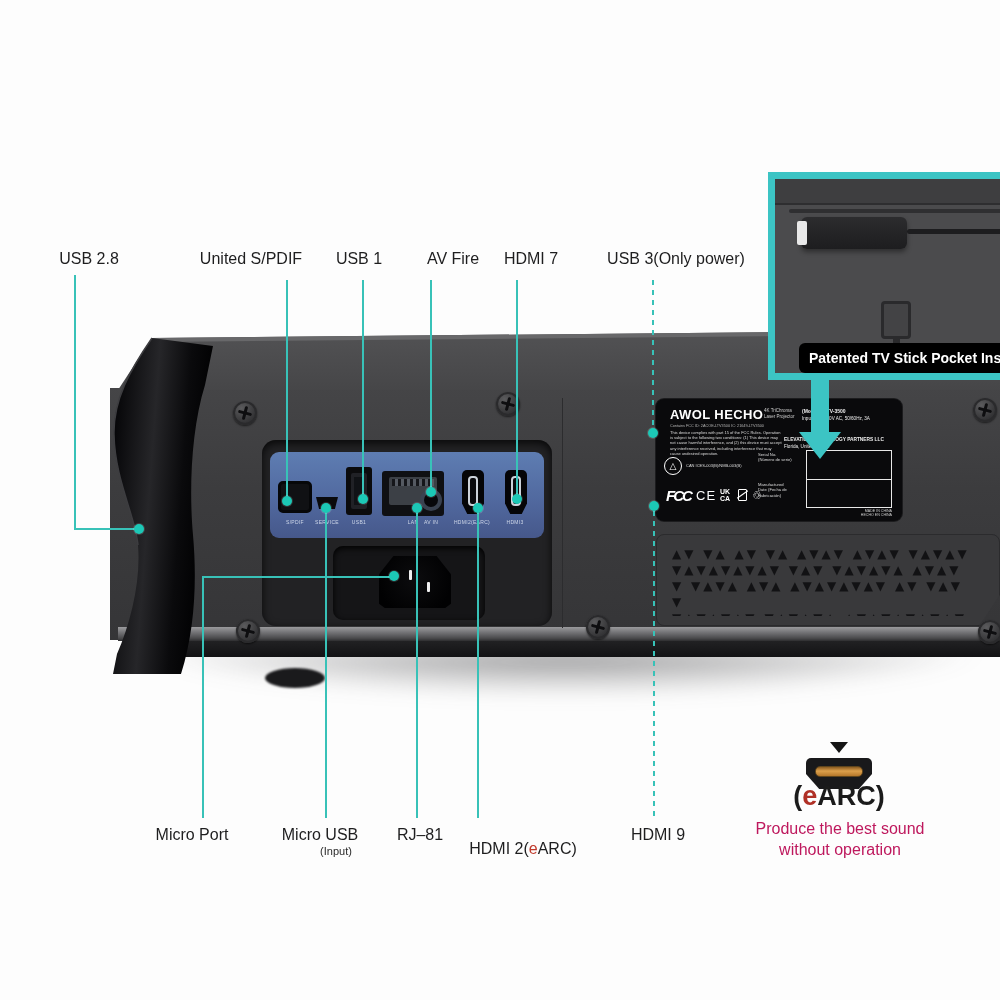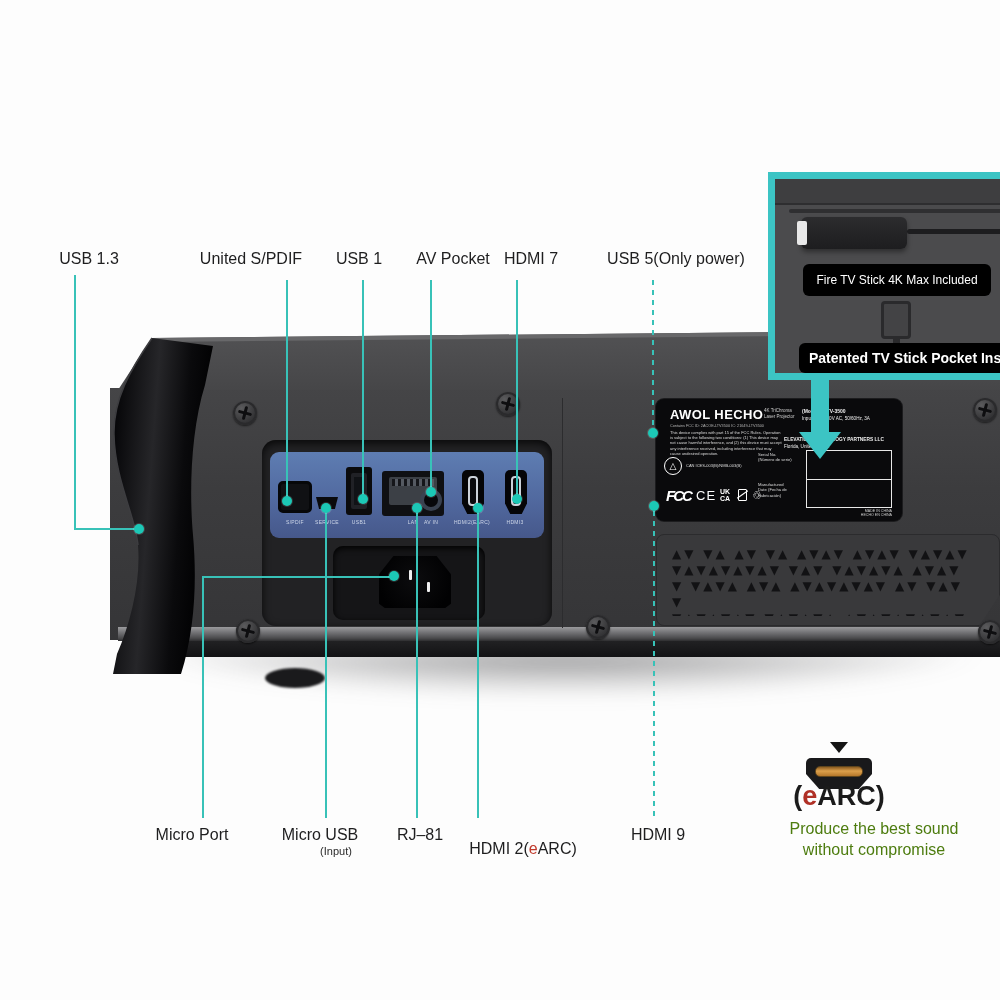--- a/index.html
+++ b/index.html
@@ -125,21 +125,21 @@
 
   
   .e-tri{left:830px;top:742px;width:0;height:0;border-left:9px solid rgba(0,0,0,0);
     border-right:9px solid rgba(0,0,0,0);border-top:11px solid #151515;z-index:15;}
   .e-hdmi{left:806px;top:758px;width:66px;height:31px;background:#19191b;border-radius:5px;z-index:15;
     clip-path:polygon(0 0,100% 0,100% 52%,80% 100%,20% 100%,0 52%);}
   .e-slot{left:815px;top:766px;width:48px;height:11px;border-radius:5px;z-index:16;
     background:linear-gradient(180deg,#8a5a20 0,#dca04b 45%,#b5772a 100%);border:1px solid #5f451c;}
   .e-title{left:839px;top:781px;transform:translateX(-50%);font-size:27px;font-weight:600;color:#1b1b1b;z-index:15;white-space:nowrap;}
   .e-title .accent{color:#b03026;}
-  .e-desc{left:874px;transform:translateX(-50%);font-size:16px;color:#4d7c0f;z-index:15;white-space:nowrap;}
+  .e-desc{left:840px;transform:translateX(-50%);font-size:16px;color:#be185d;z-index:15;white-space:nowrap;}
 </style>
 </head>
 <body>
 
 <div id="stage">
 
   <div class="shadow"></div>
 
   <div class="backface"></div>
   <div class="topface"></div>
@@ -243,34 +243,33 @@
 ▼▲▼▲▼▲▼▲▼ ▼▲▼ ▼▲▼▲▼▲ ▲▼▲▼
 ▼ ▼▲▼▲ ▲▼▲ ▲▼▲▼▲▼▲▼ ▲▼ ▼▲▼ ▼
 ▼▲▼▲▼▲▼ ▼▲▼▲▼▲ ▲▼▲▼▲▼▲▼▲▼</div>
 
   <div class="inset">
     <div class="in-top"></div>
     <div class="in-groove"></div>
     <div class="in-stick"></div>
     <div class="in-cap"></div>
     <div class="in-cable"></div>
-    <div class="in-badge">Fire TV Stick 4K Max Included</div>
     <div class="in-slot"></div>
     <div class="in-stem"></div>
     <div class="in-caption">Patented TV Stick Pocket Ins</div>
   </div>
   <div class="arrow-stem"></div>
   <div class="arrow-head"></div>
 
-  <div class="lbl" style="left:89px;top:250px;">USB 1.3</div>
+  <div class="lbl" style="left:89px;top:250px;">USB 2.8</div>
   <div class="lbl" style="left:251px;top:250px;">United S/PDIF</div>
   <div class="lbl" style="left:359px;top:250px;">USB 1</div>
-  <div class="lbl" style="left:453px;top:250px;">AV Pocket</div>
+  <div class="lbl" style="left:453px;top:250px;">AV Fire</div>
   <div class="lbl" style="left:531px;top:250px;">HDMI 7</div>
-  <div class="lbl" style="left:676px;top:250px;">USB 5(Only power)</div>
+  <div class="lbl" style="left:676px;top:250px;">USB 3(Only power)</div>
 
   <div class="cl" style="left:74px;top:275px;height:255px;"></div>
   <div class="clh" style="left:74px;top:528px;width:62px;"></div>
   <div class="dot" style="left:134px;top:524px;"></div>
 
   <div class="cl" style="left:286px;top:280px;height:218px;"></div>
   <div class="dot" style="left:282px;top:496px;"></div>
 
   <div class="cl" style="left:362px;top:280px;height:216px;"></div>
   <div class="dot" style="left:358px;top:494px;"></div>
@@ -305,15 +304,15 @@
   <div class="sublbl" style="left:336px;top:845px;">(Input)</div>
   <div class="lbl" style="left:420px;top:826px;">RJ–81</div>
   <div class="lbl" style="left:523px;top:840px;"><span style="position:static;">HDMI 2(</span><span class="accent" style="position:static;">e</span><span style="position:static;">ARC)</span></div>
   <div class="lbl" style="left:658px;top:826px;">HDMI 9</div>
 
   <div class="e-tri"></div>
   <div class="e-hdmi"></div>
   <div class="e-slot"></div>
   <div class="e-title"><span style="position:static;">(</span><span class="accent" style="position:static;">e</span><span style="position:static;">ARC)</span></div>
   <div class="e-desc" style="top:820px;">Produce the best sound</div>
-  <div class="e-desc" style="top:841px;">without compromise</div>
+  <div class="e-desc" style="top:841px;">without operation</div>
 
 </div>
 
 </body></html>

